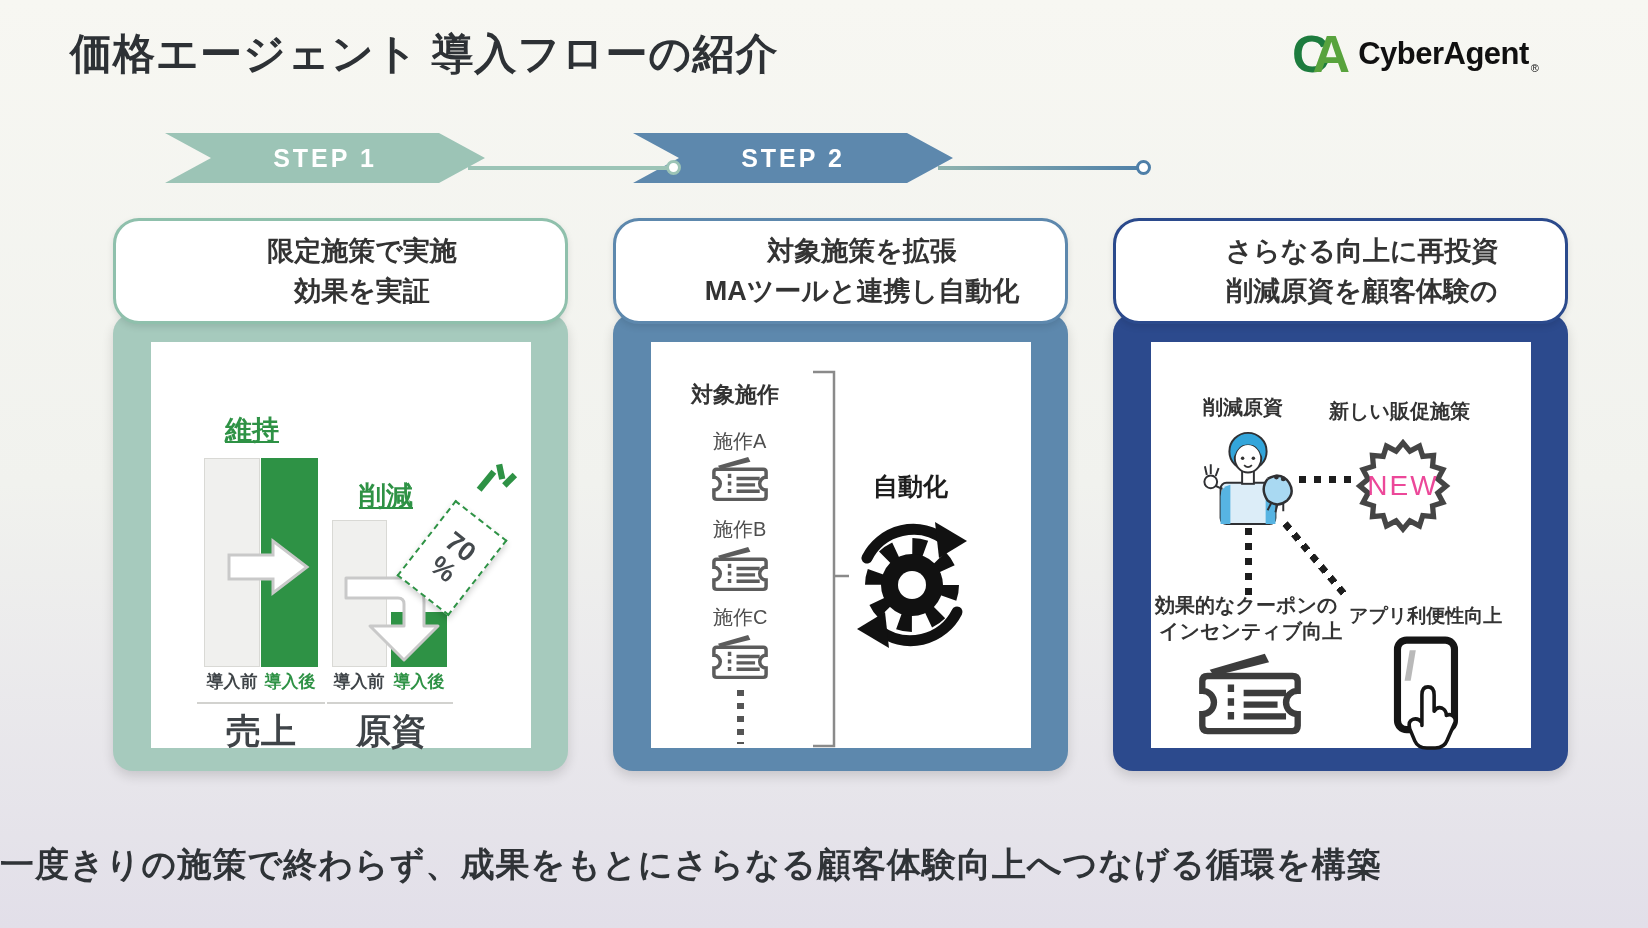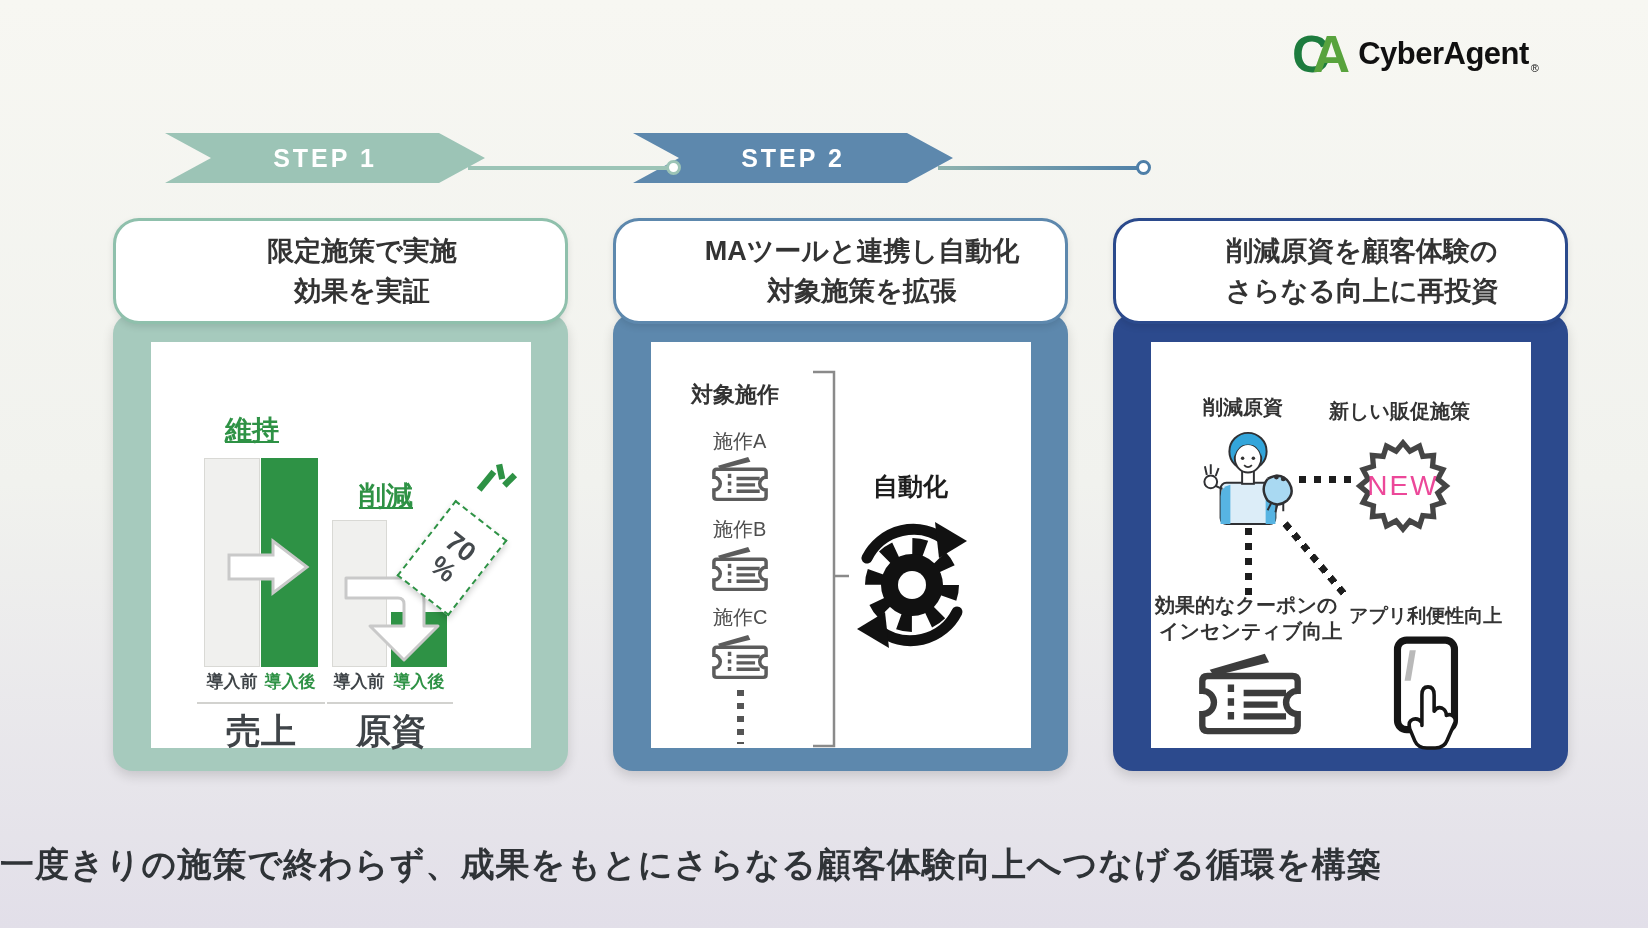--- a/index.html
+++ b/index.html
@@ -94,20 +94,21 @@
       <line x1="32" y1="34" x2="32" y2="70" stroke="currentColor" stroke-width="6" stroke-dasharray="7 6"></line>
       <line x1="44" y1="42" x2="84" y2="42" stroke="currentColor" stroke-width="6"></line>
       <line x1="44" y1="53" x2="76" y2="53" stroke="currentColor" stroke-width="6"></line>
       <line x1="44" y1="64" x2="84" y2="64" stroke="currentColor" stroke-width="6"></line>
     </symbol>
   </defs>
 </svg>
 
 <div class="slide">
 
+  <div class="title">価格エージェント 導入フローの紹介</div>
 
   <div class="logo">
     <span class="mc">C</span>
     <span class="ma">A</span>
     <span class="word">CyberAgent</span>
     <span class="reg">®</span>
   </div>
 
   <div class="step-arrow" id="arrow1">
     <span>STEP 1</span>
@@ -162,22 +163,22 @@
         <div class="divider" style="left:176px;width:126px"></div>
 
         <div class="metric" style="left:50px">売上</div>
         <div class="metric" style="left:180px">原資</div>
       </div>
     </div>
   </div>
 
   <div class="col" id="col2">
     <div class="card-header">
+      <span>対象施策を拡張</span>
       <span>MAツールと連携し自動化</span>
-      <span>対象施策を拡張</span>
     </div>
     <div class="card-body">
       <div class="panel">
 
         <div class="group-title">対象施作</div>
 
         <div class="item-label" style="top:86px">施作A</div>
         <svg class="ticket-s" style="top:112px" viewBox="0 0 100 84">
             <use href="#icon-ticket"></use>
           </svg>
@@ -207,22 +208,22 @@
           <circle cx="75" cy="75" r="38" fill="none" stroke="#111" stroke-width="18" stroke-dasharray="13 16.85"></circle>
           <circle cx="75" cy="75" r="31" fill="#111"></circle>
           <circle cx="75" cy="75" r="14" fill="#fff"></circle>
         </svg>
       </div>
     </div>
   </div>
 
   <div class="col" id="col3">
     <div class="card-header">
+      <span>さらなる向上に再投資</span>
       <span>削減原資を顧客体験の</span>
-      <span>さらなる向上に再投資</span>
     </div>
     <div class="card-body">
       <div class="panel">
 
         <div class="p3-label" style="left:52px;top:52px">削減原資</div>
         <div class="p3-label" style="left:178px;top:56px">新しい販促施策</div>
 
         <svg style="left:48px;top:84px" width="98" height="98" viewBox="0 0 100 100">
           <rect x="22" y="58" width="56" height="42" rx="6" fill="#dcedf8" stroke="#2f3033" stroke-width="2"></rect>
           <path d="M22,100 V72 Q22,62 32,60 L32,100 Z" fill="#57b4e2"></path>

